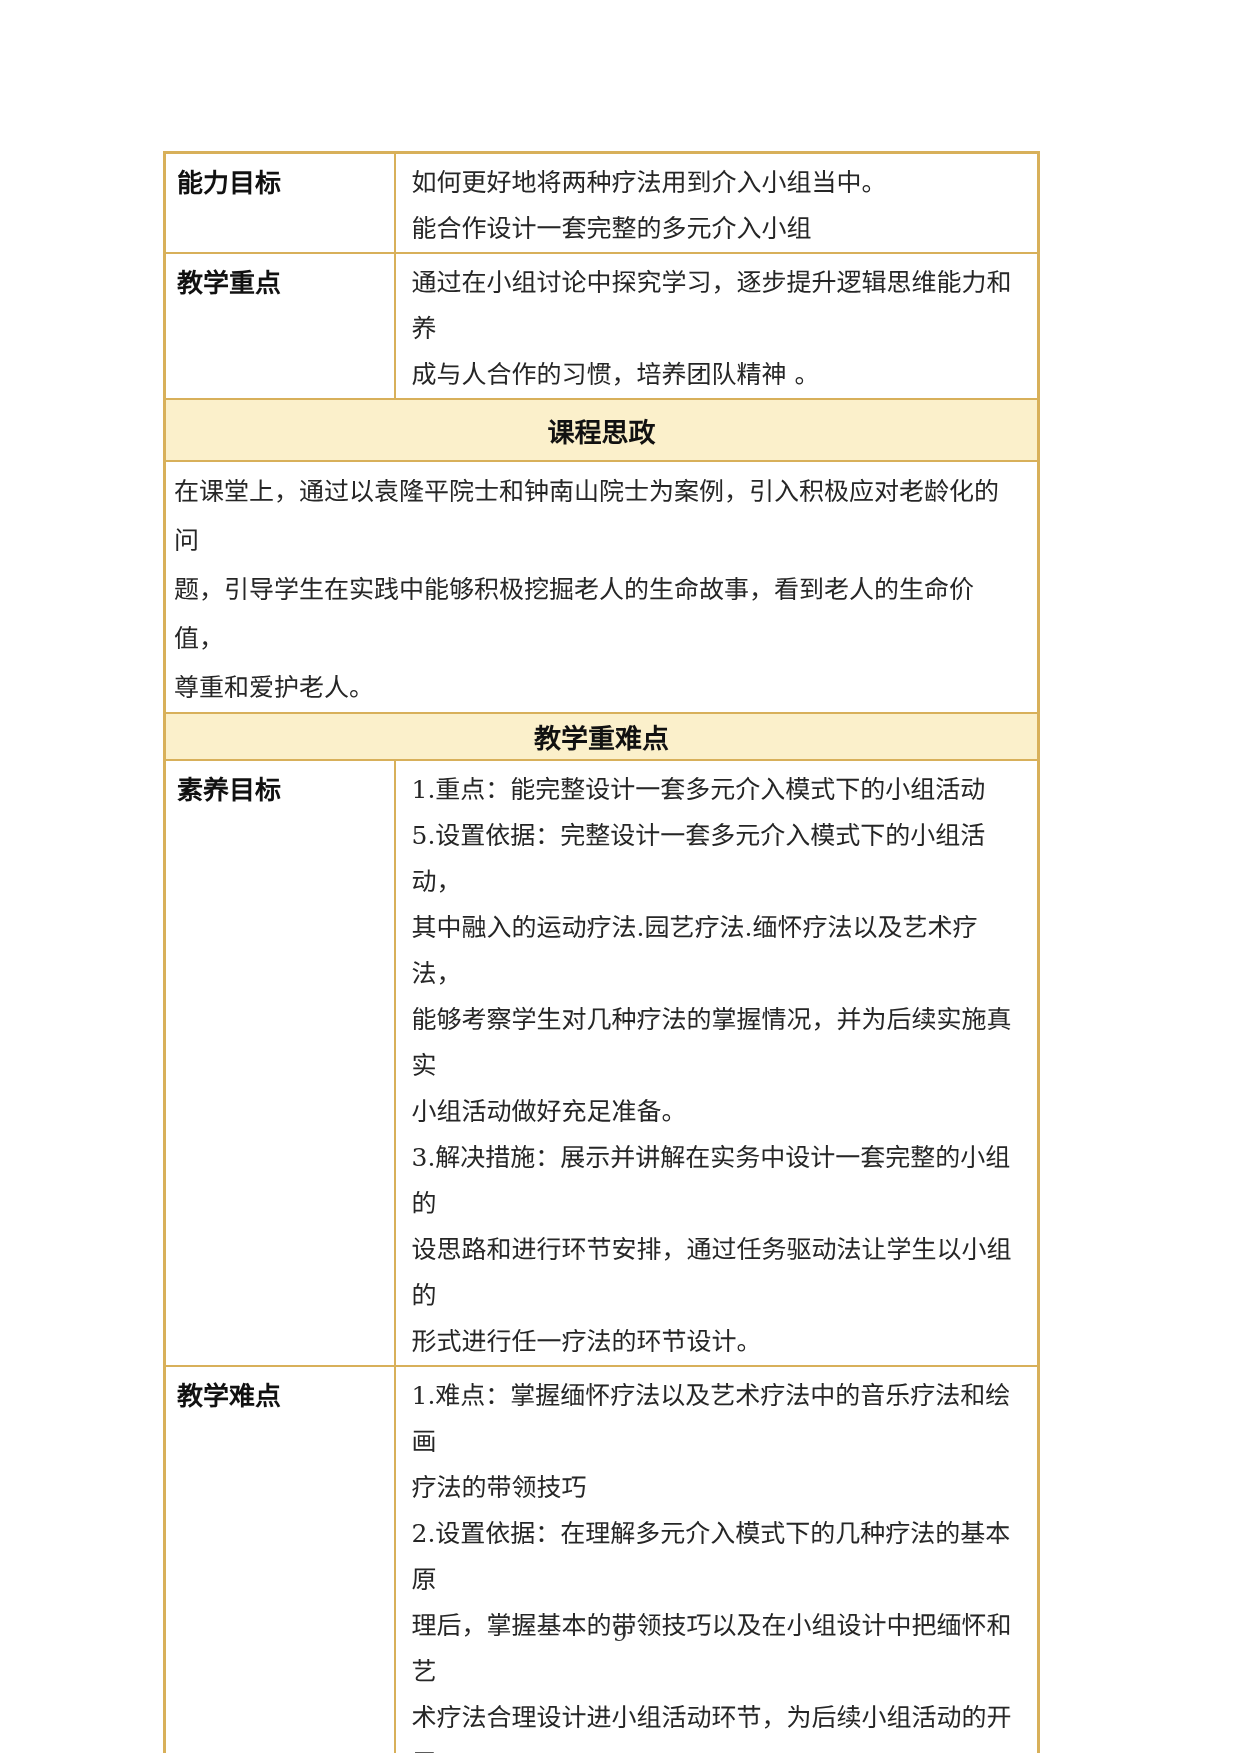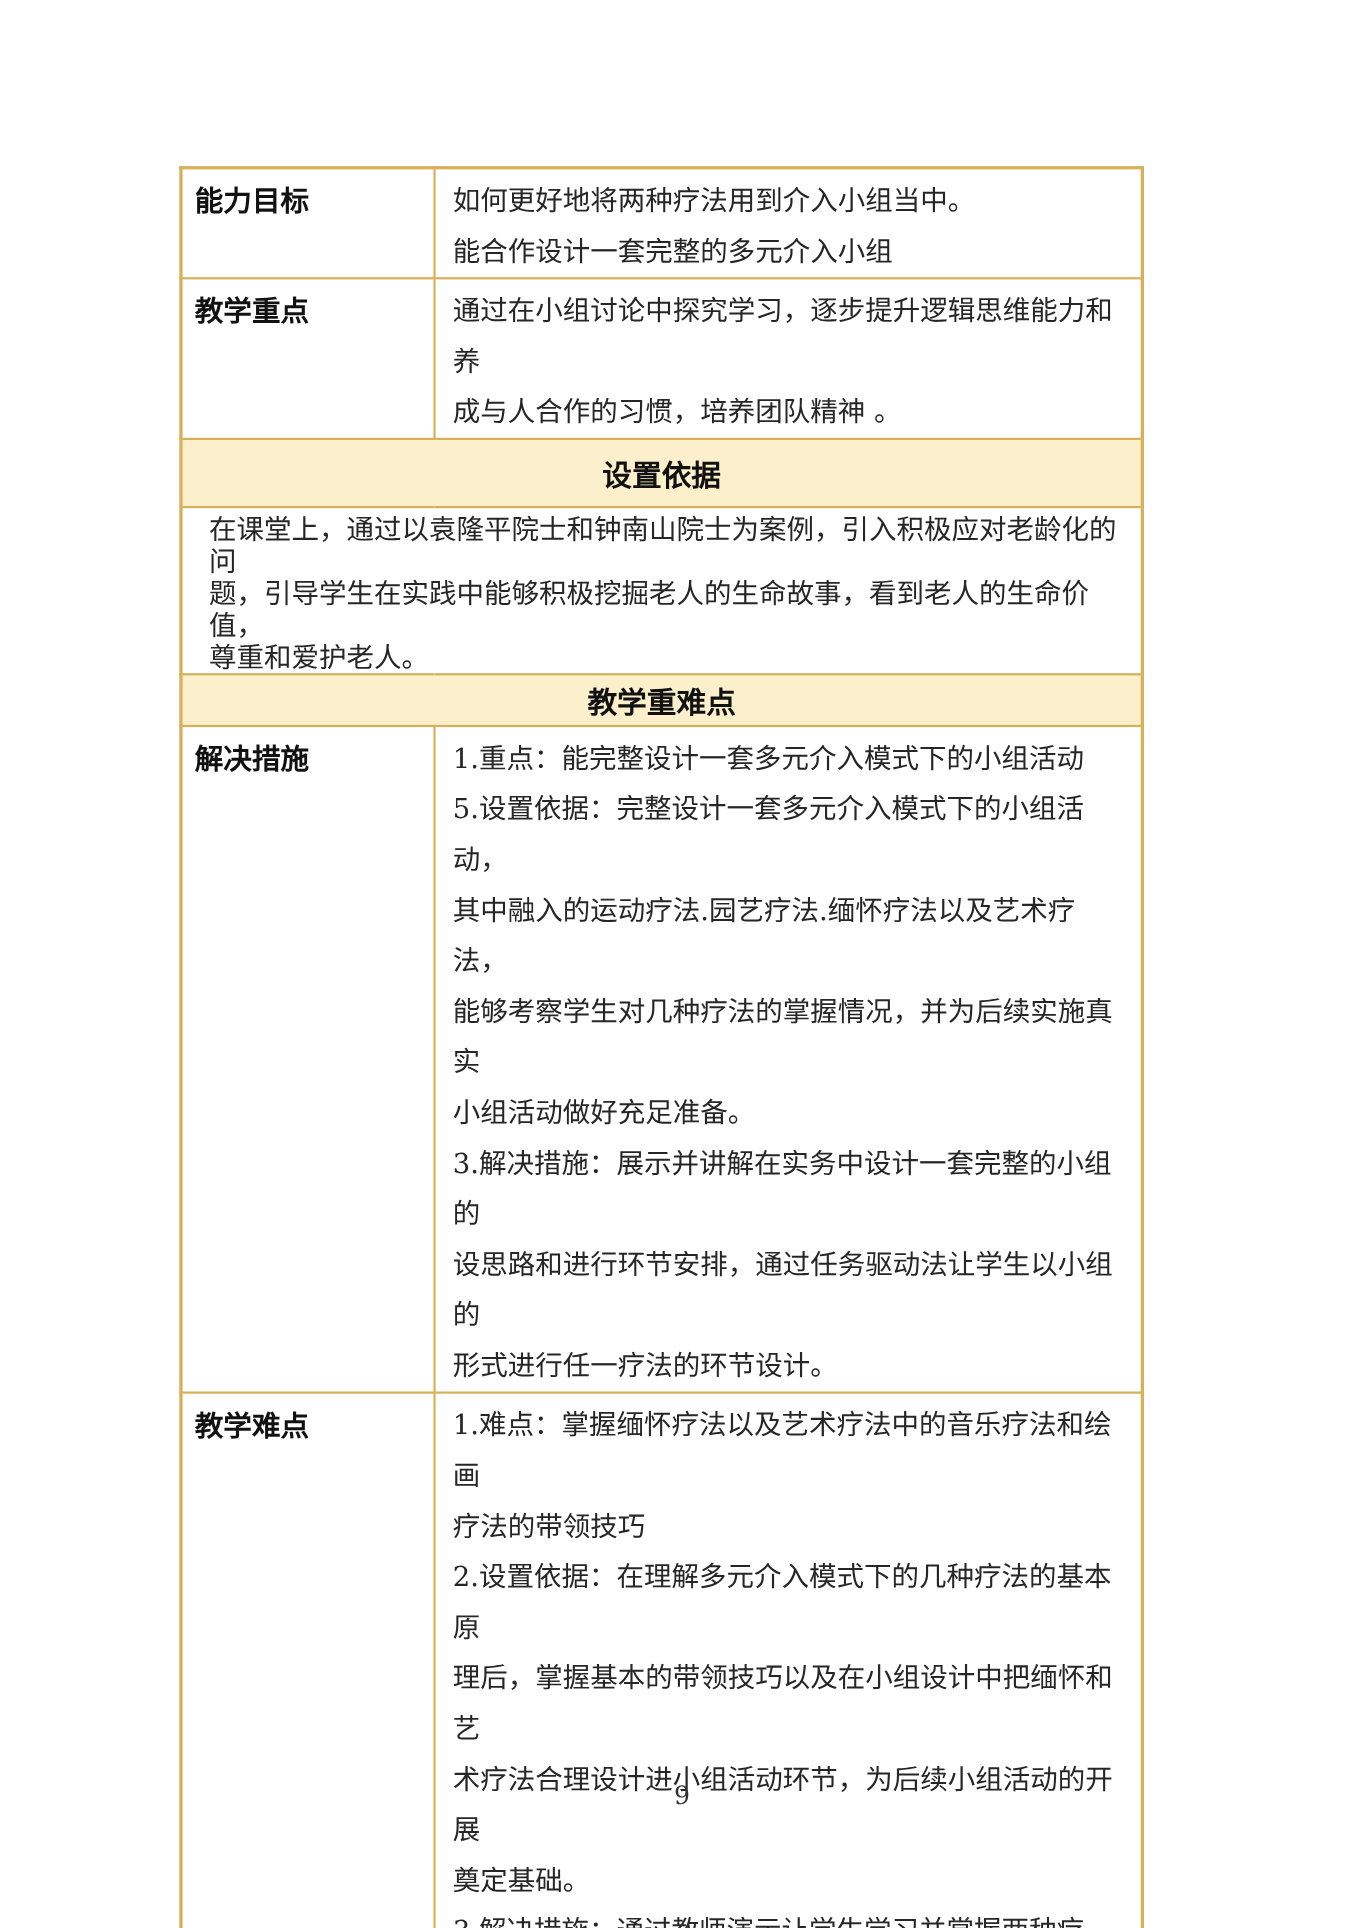--- a/index.html
+++ b/index.html
@@ -38,23 +38,23 @@
   td.content-cell {
     font-family: "DejaVu Serif", "Liberation Serif", serif;
     font-weight: 400;
     font-size: 25px;
     line-height: 46px;
     color: var(--text, #262626);
     padding: 6px 22px 0 16px;
     white-space: pre-line;
   }
   td.full-cell {
-    padding-left: 24px;
+    padding-left: 8px;
     padding-right: 16px;
-    line-height: 29px;
+    line-height: 49px;
     padding-top: 5px;
   }
   td.band-cell {
     background: var(--band-bg, #FBF0CB);
     text-align: center;
     vertical-align: middle;
     font-family: "Liberation Sans", sans-serif;
     font-weight: 700;
     font-size: 27px;
     color: #111111;
@@ -85,32 +85,32 @@
         <td class="label-cell" style="height:92px">能力目标</td>
         <td class="content-cell">如何更好地将两种疗法用到介入小组当中。
 能合作设计一套完整的多元介入小组</td>
       </tr>
       <tr>
         <td class="label-cell" style="height:98px">教学重点</td>
         <td class="content-cell">通过在小组讨论中探究学习，逐步提升逻辑思维能力和养
 成与人合作的习惯，培养团队精神 。</td>
       </tr>
       <tr>
-        <td class="band-cell" colspan="2" style="height:62px">设置依据</td>
+        <td class="band-cell" colspan="2" style="height:62px">课程思政</td>
       </tr>
       <tr>
         <td class="content-cell full-cell" colspan="2" style="height:149px">在课堂上，通过以袁隆平院士和钟南山院士为案例，引入积极应对老龄化的问
 题，引导学生在实践中能够积极挖掘老人的生命故事，看到老人的生命价值，
 尊重和爱护老人。</td>
       </tr>
       <tr>
         <td class="band-cell" colspan="2" style="height:47px">教学重难点</td>
       </tr>
       <tr>
-        <td class="label-cell" style="height:392px">解决措施</td>
+        <td class="label-cell" style="height:392px">素养目标</td>
         <td class="content-cell">1.重点：能完整设计一套多元介入模式下的小组活动
 5.设置依据：完整设计一套多元介入模式下的小组活动，
 其中融入的运动疗法.园艺疗法.缅怀疗法以及艺术疗法，
 能够考察学生对几种疗法的掌握情况，并为后续实施真实
 小组活动做好充足准备。
 3.解决措施：展示并讲解在实务中设计一套完整的小组的
 设思路和进行环节安排，通过任务驱动法让学生以小组的
 形式进行任一疗法的环节设计。</td>
       </tr>
       <tr>

